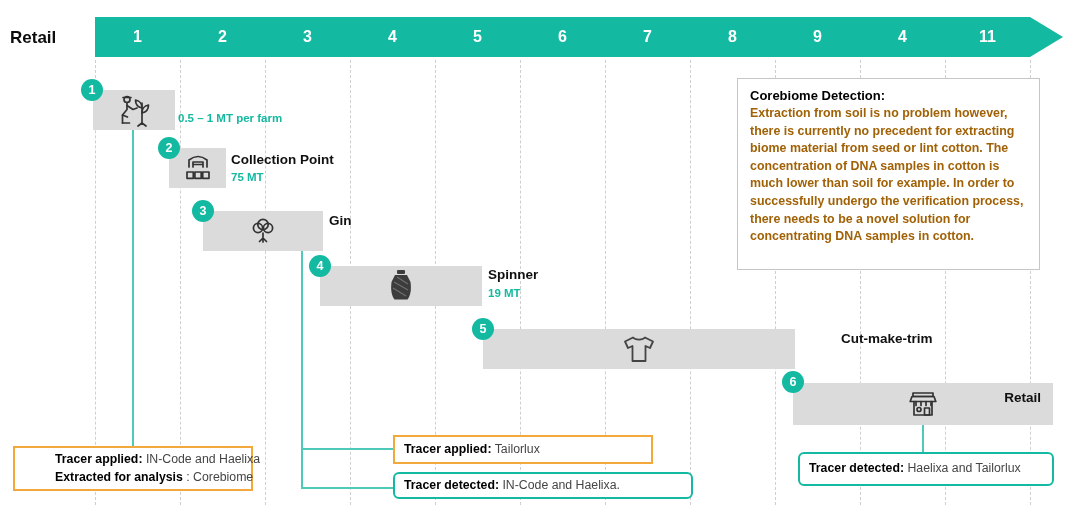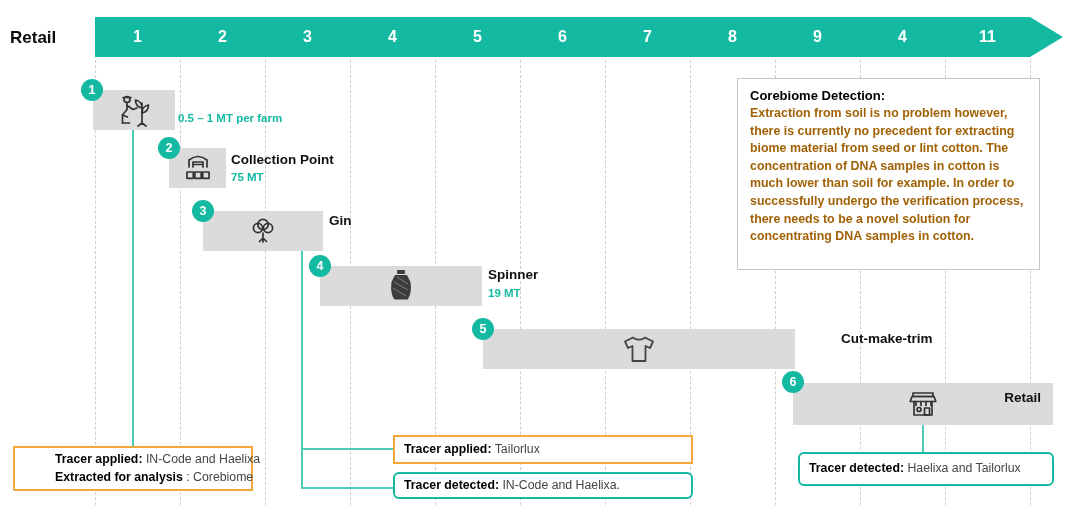--- a/index.html
+++ b/index.html
@@ -165,21 +165,21 @@
   <div class="conn-v" style="left:132px;top:130px;height:318px;"></div>
   <div class="conn-v" style="left:301px;top:251px;height:238px;"></div>
   <div class="conn-h" style="left:301px;top:448px;width:92px;"></div>
   <div class="conn-h" style="left:301px;top:487px;width:92px;"></div>
   <div class="conn-v" style="left:922px;top:425px;height:30px;"></div>
 
   <div class="callout orange" style="left:13px;top:446px;width:240px;height:45px;padding-left:40px;">
     <div><b>Tracer applied:</b><span> IN-Code and Haelixa</span></div>
     <div><b>Extracted for analysis</b><span> : Corebiome</span></div>
   </div>
-  <div class="callout orange" style="left:393px;top:435px;width:300px;height:29px;">
+  <div class="callout orange" style="left:393px;top:435px;width:260px;height:29px;">
     <div><b>Tracer applied:</b><span> Tailorlux</span></div>
   </div>
   <div class="callout teal" style="left:393px;top:472px;width:300px;height:27px;">
     <div><b>Tracer detected:</b><span> IN-Code and Haelixa.</span></div>
   </div>
   <div class="callout teal" style="left:798px;top:452px;width:256px;height:34px;">
     <div><b>Tracer detected:</b><span> Haelixa and Tailorlux</span></div>
   </div>
 
   <div class="note">

